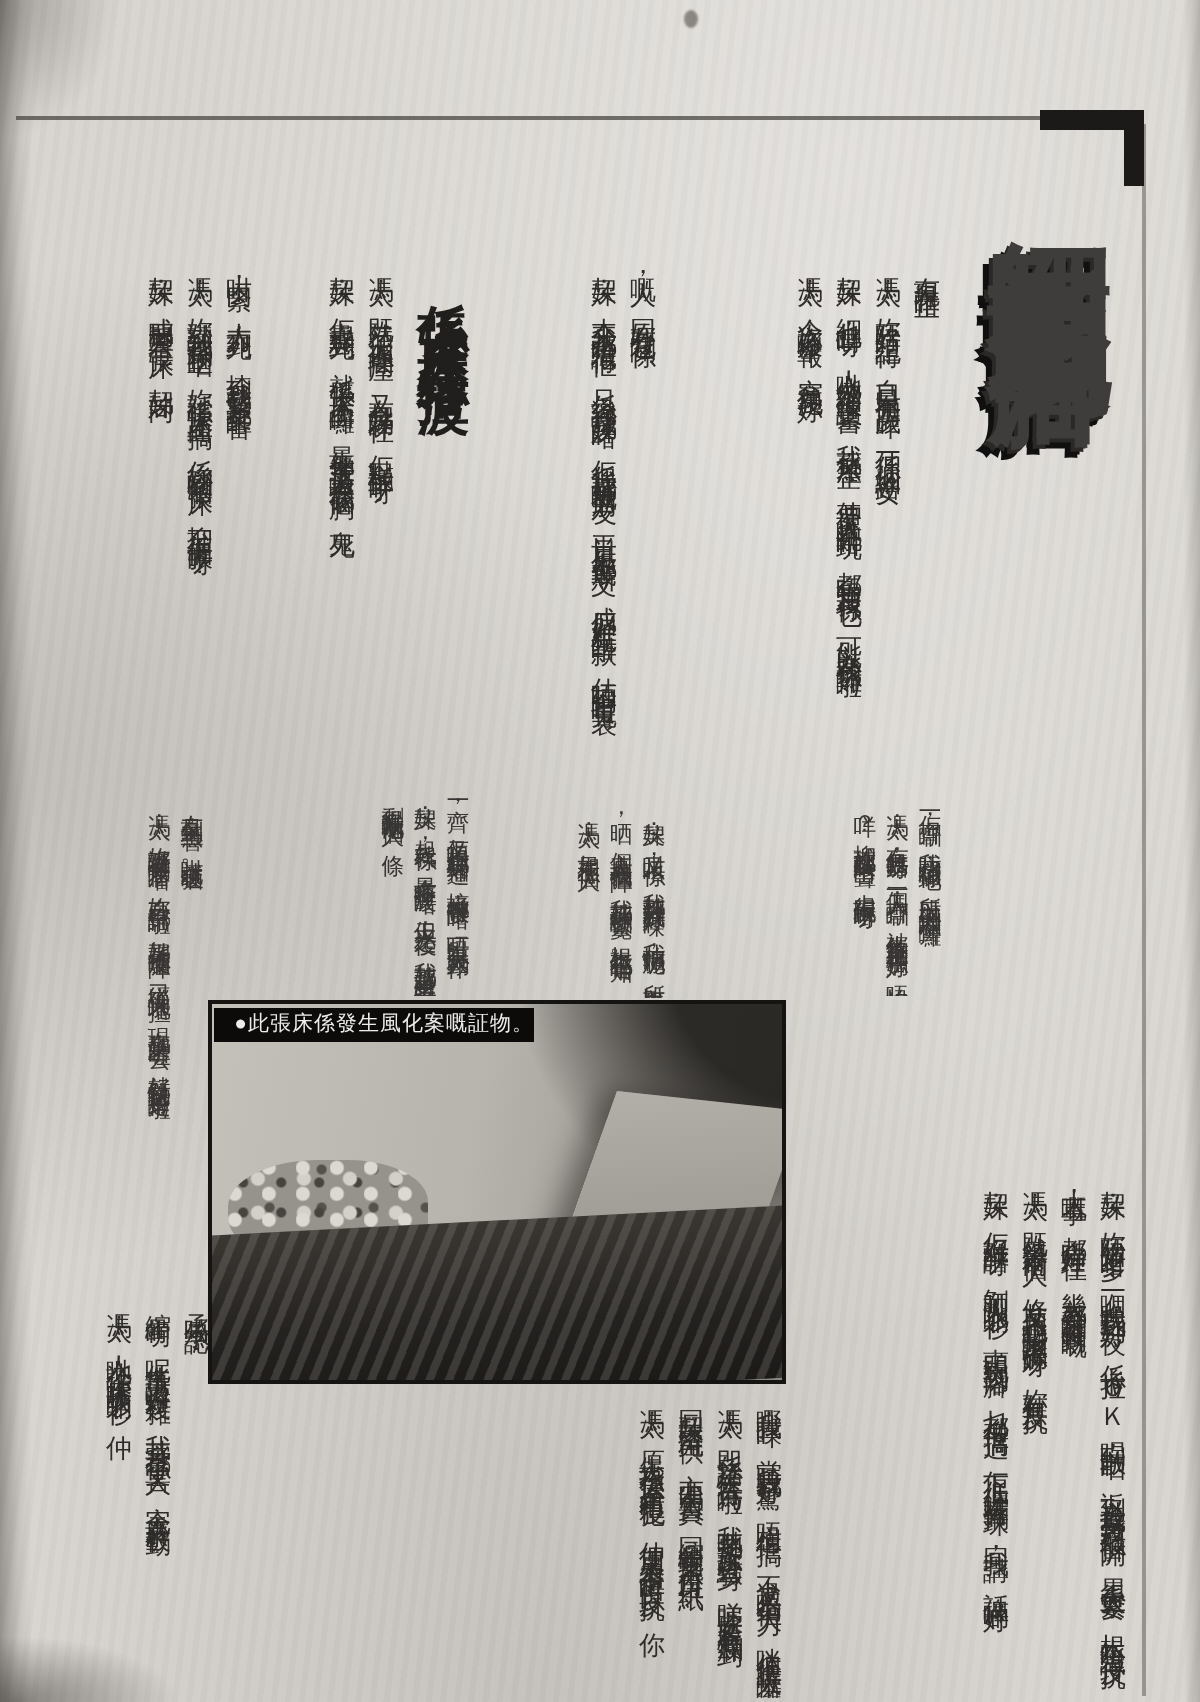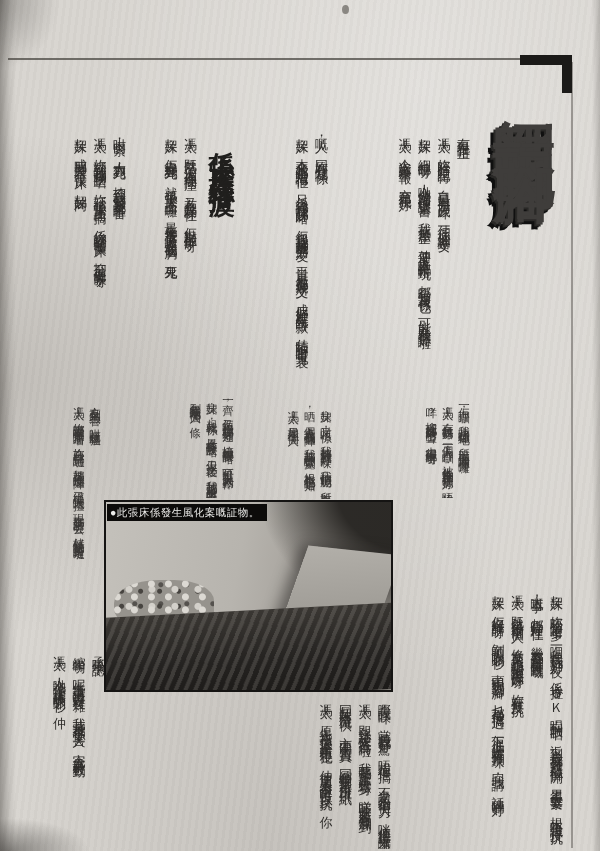--- a/index.html
+++ b/index.html
@@ -60,20 +60,21 @@
   .blk-g{left:130px;top:394px;width:106px;height:104px;}
   .blk-h{left:30px; top:398px;width:73px;height:242px;}
   .blk-i{left:28px; top:646px;width:80px;height:202px;}
   .blk-j{left:398px;top:585px;width:168px;height:263px;}
   .blk-k{left:102px;top:694px;width:292px;height:155px;}
 
   .photo{
     position:absolute;left:104px;top:500px;width:285px;height:188px;
     border:2px solid #151413;box-sizing:content-box;overflow:hidden;
     background:linear-gradient(100deg,#c4c1bb 0%,#b7b4ae 45%,#a39f99 70%,#8b8781 100%);
+    text-align:right;
   }
   .ph-shadow-tr{position:absolute;right:-20px;top:-15px;width:150px;height:130px;
     background:radial-gradient(ellipse at 100% 0%, rgba(38,36,33,0.95) 35%, rgba(38,36,33,0) 72%);}
   .ph-wedge{position:absolute;right:18px;top:48px;width:96px;height:170px;
     background:linear-gradient(170deg,#b2afa9,#908d87 70%,#6b6862);
     transform:skewX(-14deg) rotate(6deg);box-shadow:-8px 0 14px rgba(30,28,25,0.5);}
   .ph-bed{position:absolute;left:-8px;bottom:-6px;width:110%;height:46%;
     background:
       repeating-linear-gradient(115deg, rgba(150,146,140,0.25) 0 4px, rgba(0,0,0,0) 4px 9px),
       linear-gradient(180deg,#3a3733,#242220 60%,#1c1a18);

